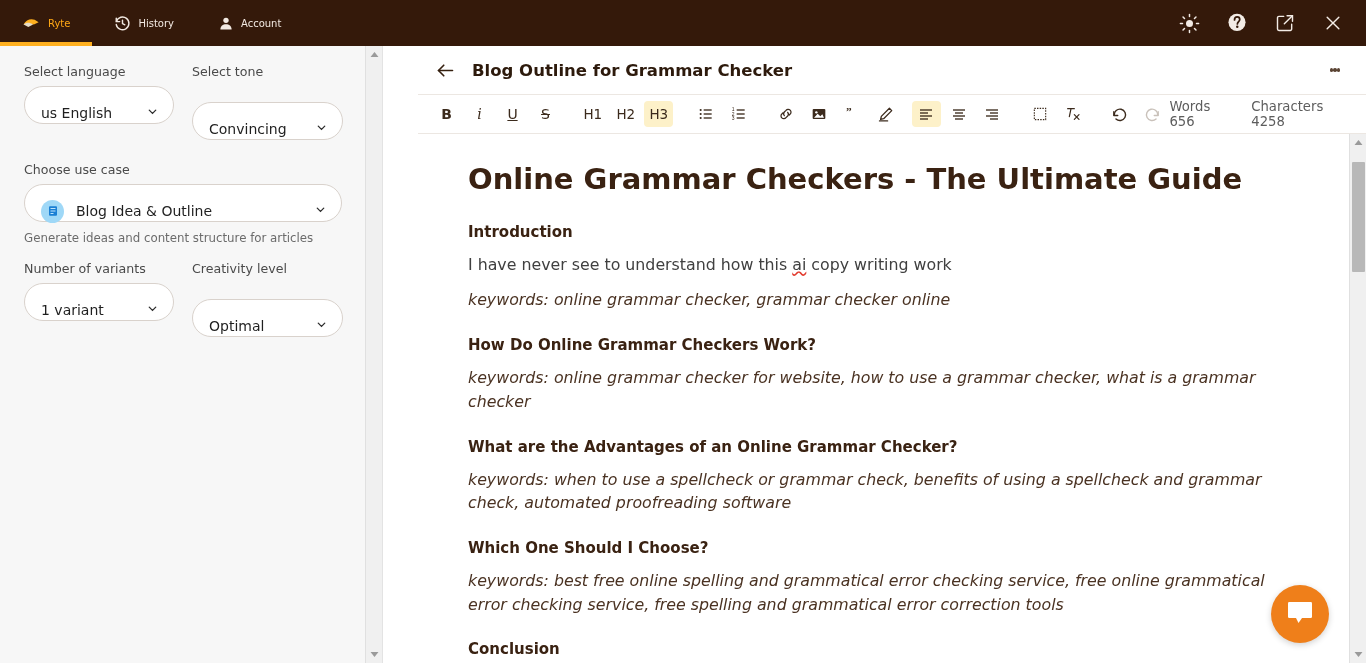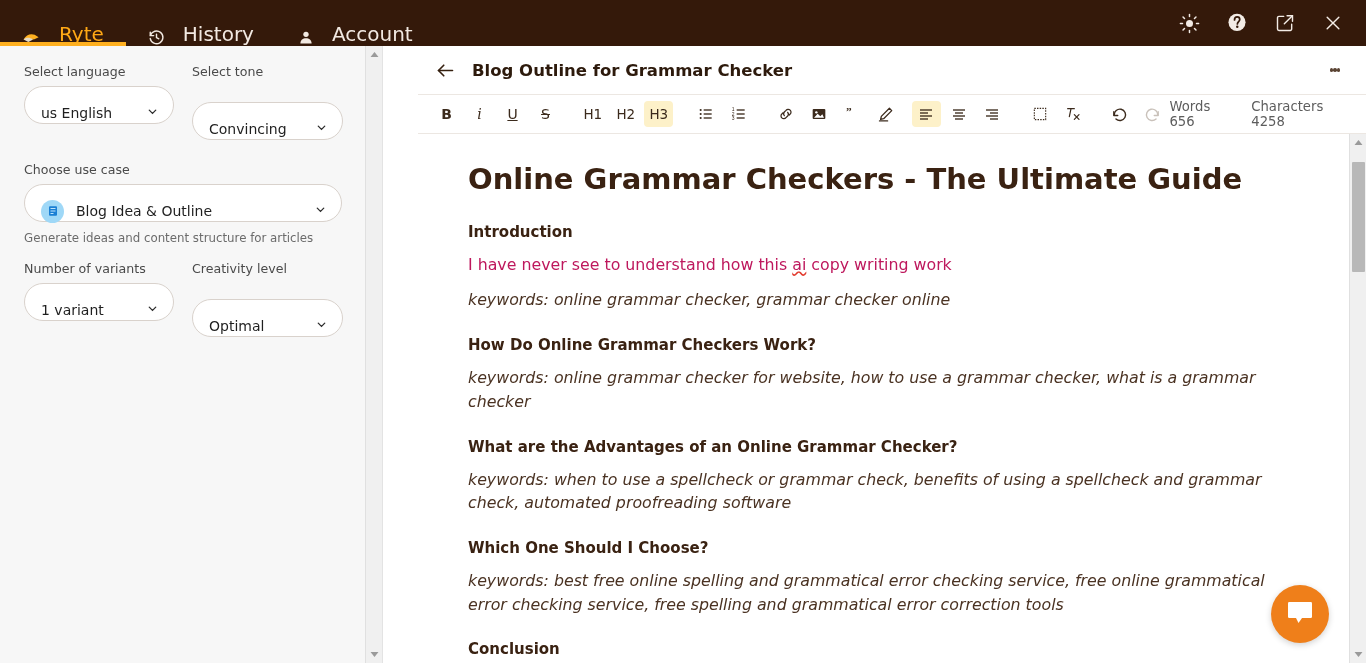--- a/index.html
+++ b/index.html
@@ -11,23 +11,23 @@
   }
   .app { width: 1366px; height: 663px; display: flex; flex-direction: column; }
 
   
   .topbar {
     height: 46px; background: #34190a; flex: 0 0 46px;
     display: flex; align-items: stretch; position: relative;
   }
   .tabs { display: flex; align-items: stretch; }
   .tab {
-    display: flex; align-items: flex-end; gap: 18px;
+    display: flex; align-items: center; gap: 7px;
     padding: 0 22px; cursor: pointer; position: relative;
-    color: #f2e9e2; font-size: 20px;
+    color: #f2e9e2; font-size: 10px;
   }
   .tab.active { color: #ffa815; }
   .tab.active .tab-underline {
     position: absolute; left: 0; right: 0; bottom: 0; height: 4px;
     background: #ffb020;
   }
   .tab-icon { display: inline-flex; align-items: center; }
   .spacer { flex: 1 1 auto; }
   .topbar-actions { display: flex; align-items: center; gap: 26px; padding-right: 22px; }
   .tb-icon { width: 22px; height: 22px; display: inline-flex; align-items: center; justify-content: center; cursor: pointer; color: #f3ece6; }
@@ -126,21 +126,21 @@
   .doc-scroll { flex: 1 1 auto; overflow: hidden; position: relative; }
   .doc {
     padding: 28px 60px 0 50px; margin-right: 17px;
   }
   .doc h1 {
     font-size: 29px; font-weight: 700; color: #3a2212; margin: 0 0 26px 0; line-height: 1.2;
   }
   .doc h3 {
     font-size: 15px; font-weight: 700; color: #3a2212; margin: 24px 0 12px 0;
   }
-  .doc p { font-size: 15.8px; color: #be185d; line-height: 1.5; margin: 0 0 12px 0; }
+  .doc p { font-size: 15.8px; color: #404040; line-height: 1.5; margin: 0 0 12px 0; }
   .doc p.kw { font-style: italic; color: #4a3222; margin-bottom: 4px; }
   .misspell {
     text-decoration: underline wavy #e23b2e; text-decoration-skip-ink: none;
   }
   .clipline { overflow: hidden; height: 14px; }
 
   .chat-fab {
     position: absolute; right: 37px; bottom: 20px; width: 58px; height: 58px;
     border-radius: 50%; background: #ef7f1a; display: flex; align-items: center;
     justify-content: center; cursor: pointer; box-shadow: 0 2px 6px rgba(0,0,0,.18);

